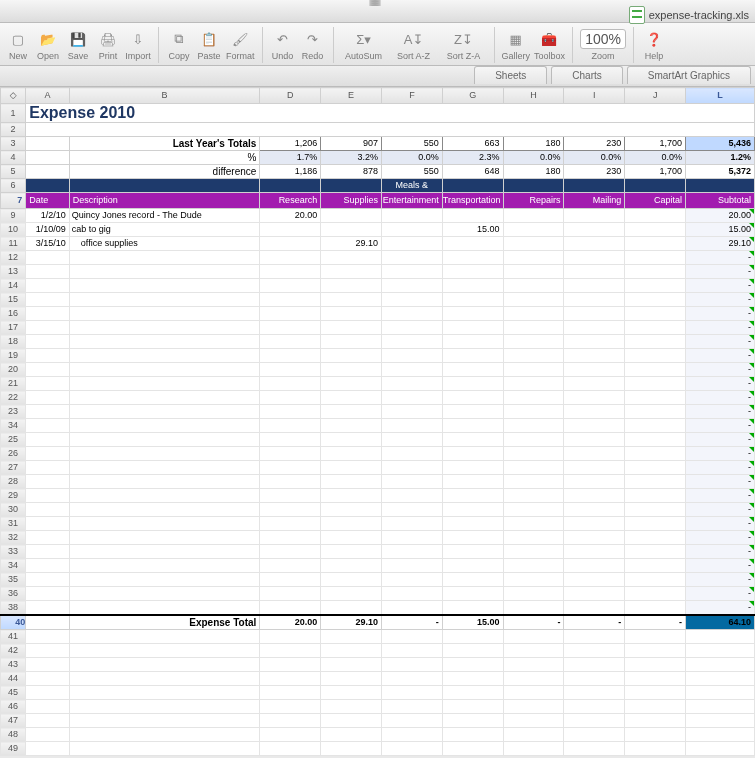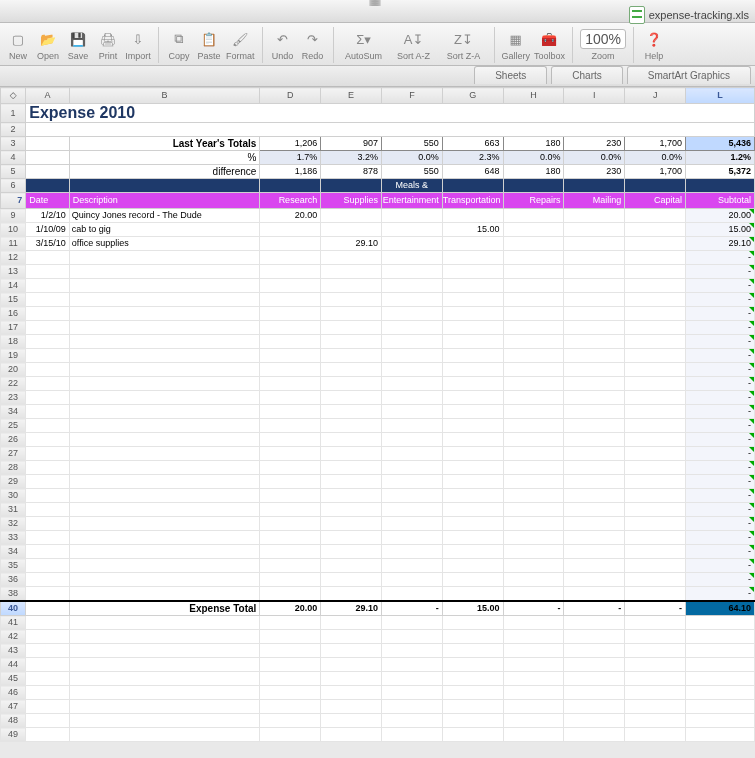--- a/index.html
+++ b/index.html
@@ -37,30 +37,30 @@
   col.cL { width:60px; }
 
   .title-cell { font:bold 16px Arial; color:#1f3763; padding-left:3px; }
   .label-r { text-align:right; font:bold 10px Arial; color:#000; padding-right:3px; }
   .label-r.nn { font-weight:normal; }
   .num { text-align:right; padding-right:3px; font-size:9px; }
   .boxed { border:1px solid #888 !important; }
   .pct { background:#e4e9f4; }
   .selcell { background:#c0d9ff;text-align:right; }
 
-  tr.hdr td { background:#d946ef; color:#fff; text-align:right; padding-right:3px; height:15px; }
+  tr.hdr td { background:#a21caf; color:#fff; text-align:right; padding-right:3px; height:15px; }
   tr.hdr td.lh { text-align:left; padding-left:3px; }
   tr.hdrtop td { background:#1e3a6c; color:#fff; text-align:center; height:12px; font-size:9px; }
   tr.hdrtop td.blank { background:#1e3a6c; }
 
   .body td { border-color:#e4e4e4; }
   .body td.last { background:#f3f5fb; position:relative; }
   .body td.last::after { content:""; position:absolute; right:0; top:0; border-left:5px solid transparent; border-top:5px solid #0a0; }
   tr.underlined td { border-bottom:1.5px solid #000 !important; }
-  tr.total td { font-weight:bold; }
+  tr.total td { font-weight:bold;text-align:right; }
   tr.total td.last { background:#0369a1; }
   tr.sep td { border-top:2px solid #000 !important; }
 
   .plain td { border-color:#e4e4e4; }
 </style>
 </head>
 <body>
 
 <div class="titlebar">
   <div class="tb-dot"></div>
@@ -294,21 +294,21 @@
           <td class="num"></td>
           <td class="num">15.00</td>
           <td class="num"></td>
           <td class="num"></td>
           <td class="num"></td>
           <td class="num last">15.00</td>
         </tr>
         <tr class="body">
           <td class="rowhdr">11</td>
           <td class="num">3/15/10</td>
-          <td style="padding-left:2px">office supplies</td>
+          <td style="padding-left:11px">office supplies</td>
           <td class="num"></td>
           <td class="num">29.10</td>
           <td class="num"></td>
           <td class="num"></td>
           <td class="num"></td>
           <td class="num"></td>
           <td class="num"></td>
           <td class="num last">29.10</td>
         </tr>
       </tbody>
@@ -412,20 +412,33 @@
           <td></td>
           <td></td>
           <td></td>
           <td></td>
           <td></td>
           <td></td>
           <td class="num last">-</td>
         </tr>
         <tr class="body">
           <td class="rowhdr">20</td>
+          <td></td>
+          <td></td>
+          <td></td>
+          <td></td>
+          <td></td>
+          <td></td>
+          <td></td>
+          <td></td>
+          <td></td>
+          <td class="num last">-</td>
+        </tr>
+        <tr class="body">
+          <td class="rowhdr">21</td>
           <td></td>
           <td></td>
           <td></td>
           <td></td>
           <td></td>
           <td></td>
           <td></td>
           <td></td>
           <td></td>
           <td class="num last">-</td>

